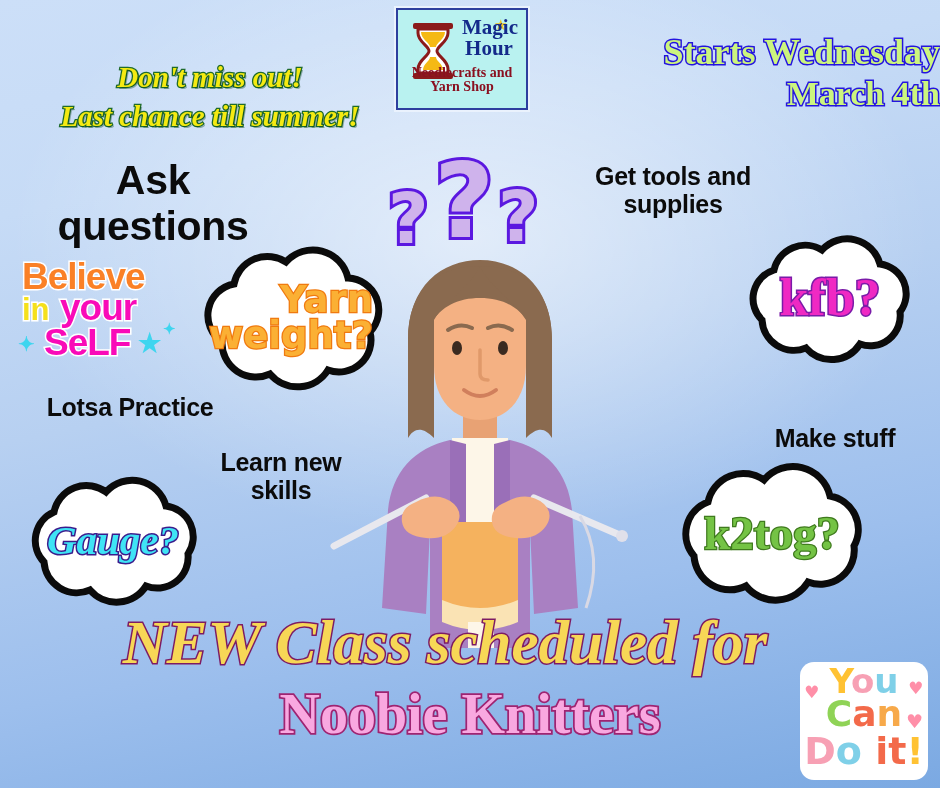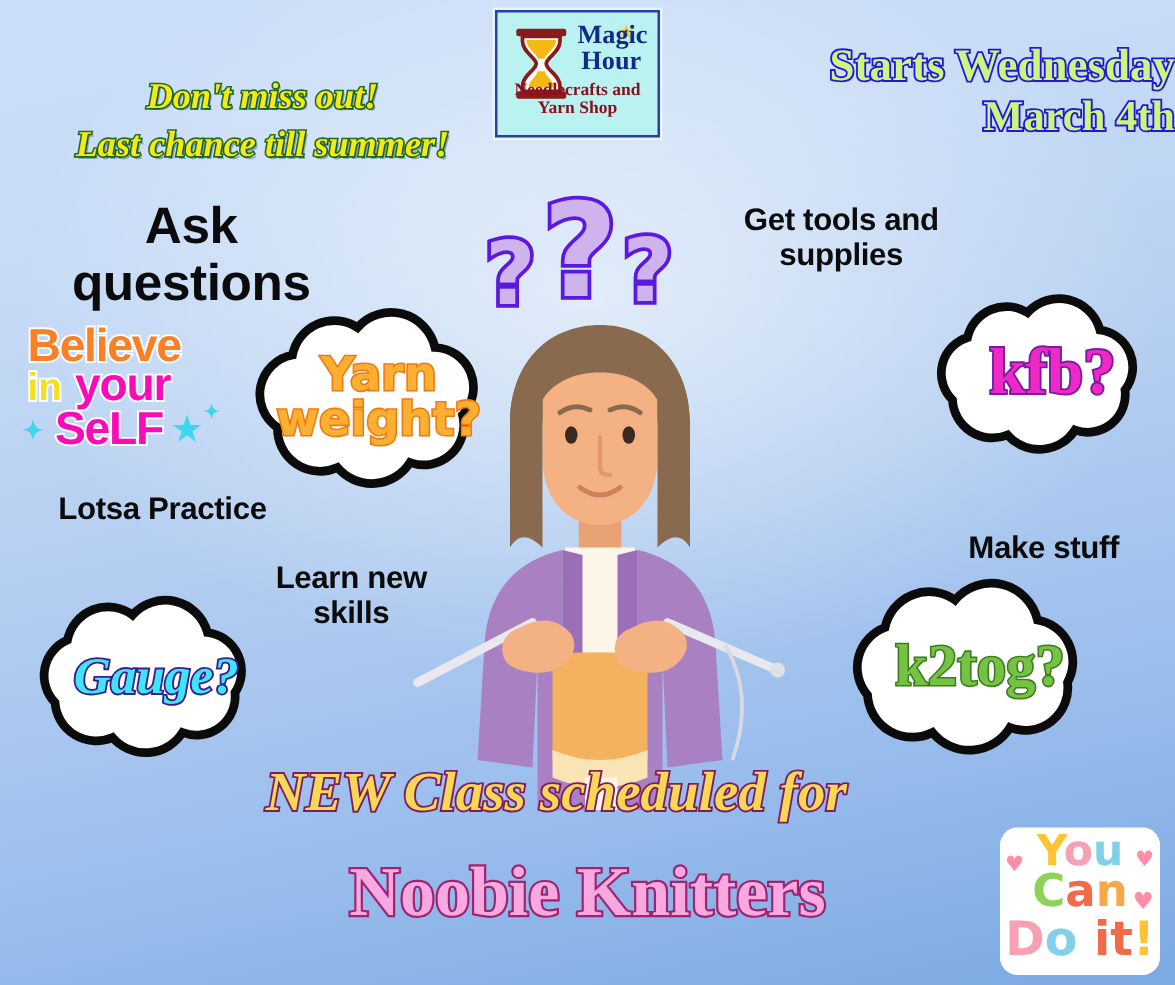--- a/index.html
+++ b/index.html
@@ -75,37 +75,37 @@
     left:552px;top:326px;width:180px;text-align:center;
     font-size:46px;font-weight:bold;line-height:.96;color:#ffffff;
     -webkit-text-stroke:7px #5b18e0;paint-order:stroke fill;
     letter-spacing:-1px;
   }
 
   
   .newclass{
     left:60px;top:612px;width:770px;text-align:center;
     font-family:"Liberation Serif",serif;font-style:italic;font-weight:bold;
-    font-size:44px;line-height:1;color:#f7d756;
+    font-size:61px;line-height:1;color:#f7d756;
     -webkit-text-stroke:3px #7d1b63;paint-order:stroke fill;
   }
   .noobie{
     left:120px;top:686px;width:700px;text-align:center;
     font-family:"Liberation Serif",serif;font-weight:bold;
     font-size:56px;line-height:1;color:#f9a8e0;
     -webkit-text-stroke:3.5px #9e2472;paint-order:stroke fill;
   }
 
   
   .cloud{position:absolute;}
   .cloud svg{display:block;width:100%;height:100%;}
   .cloud .ctext{
-    position:absolute;left:12px;top:0;width:100%;height:100%;
+    position:absolute;left:0;top:0;width:100%;height:100%;
     display:flex;align-items:center;justify-content:center;
-    text-align:center;line-height:1;
+    text-align:right;line-height:1;
   }
   .c-yarn{left:186px;top:238px;width:210px;height:160px;}
   .c-yarn .ctext{
     font-family:"DejaVu Sans",sans-serif;font-weight:bold;font-size:37px;
     color:#fbb034;-webkit-text-stroke:2.5px #f07a10;paint-order:stroke fill;
     line-height:.98;padding-bottom:4px;
   }
   .c-kfb{left:730px;top:228px;width:200px;height:140px;}
   .c-kfb .ctext{
     font-family:"Liberation Serif",serif;font-weight:bold;font-size:52px;

